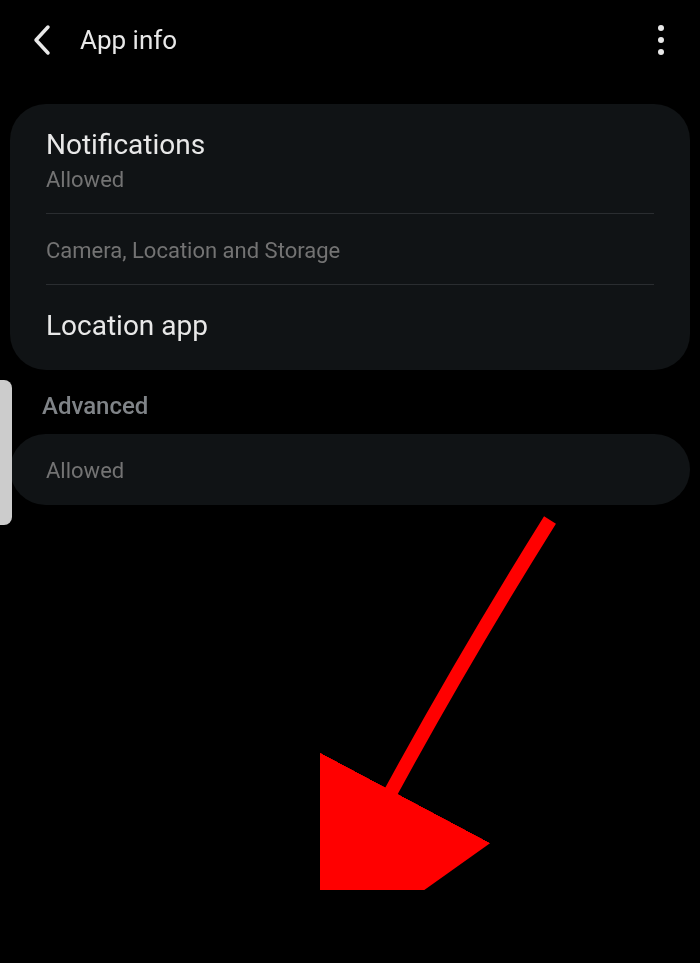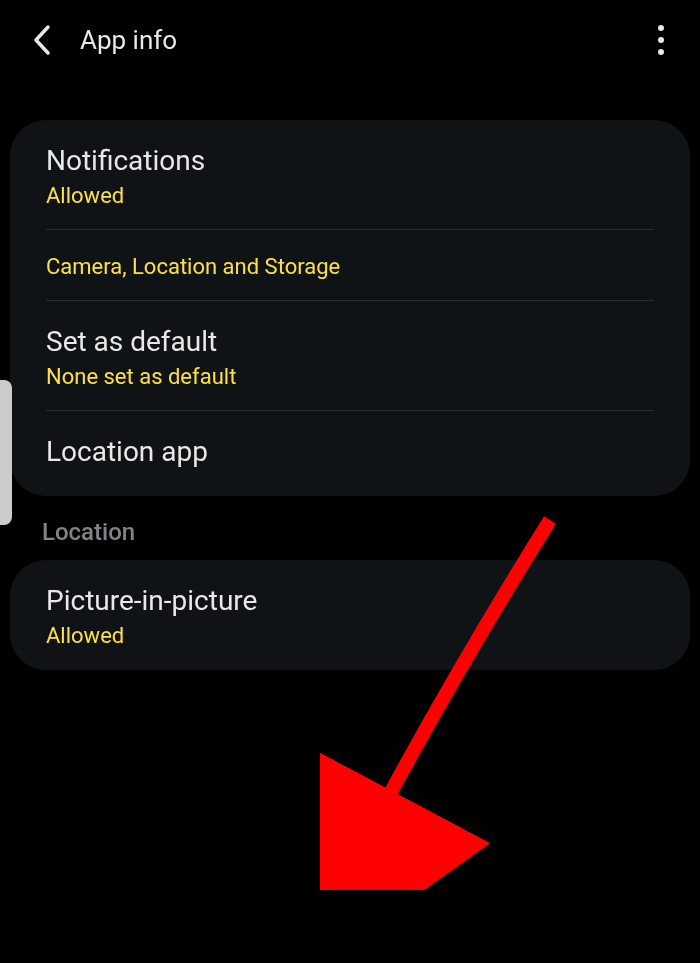--- a/index.html
+++ b/index.html
@@ -55,21 +55,21 @@
       background: #e8e8e8;
       border-radius: 50%;
     }
     .card {
       background: #101315;
       border-radius: 36px;
       margin: 18px 10px;
       overflow: hidden;
     }
     .card-top {
-      margin-top: 40px;
+      margin-top: 24px;
     }
     .list-item {
       padding: 24px 36px 22px;
       position: relative;
     }
     .list-item:not(:last-child)::after {
       content: "";
       position: absolute;
       left: 36px;
       right: 36px;
@@ -77,21 +77,21 @@
       height: 1px;
       background: #2a2d30;
     }
     .item-title {
       color: #e8e8e8;
       font-size: 28px;
       font-weight: 400;
       margin-bottom: 6px;
     }
     .item-subtitle {
-      color: #fde047;
+      color: #737373;
       font-size: 22px;
       font-weight: 400;
     }
     .section-header {
       color: #808488;
       font-size: 24px;
       font-weight: 500;
       padding: 0 42px 6px;
       margin-top: 22px;
     }
@@ -134,33 +134,28 @@
 
 <div class="card card-top">
   <div class="list-item">
     <div class="item-title">Notifications</div>
     <div class="item-subtitle">Allowed</div>
   </div>
   <div class="list-item">
     <div class="item-subtitle">Camera, Location and Storage</div>
   </div>
   <div class="list-item">
-    <div class="item-title">Set as default</div>
-    <div class="item-subtitle">None set as default</div>
-  </div>
-  <div class="list-item">
     <div class="item-title">Location app</div>
   </div>
 </div>
 
-<div class="section-header">Location</div>
+<div class="section-header">Advanced</div>
 
 <div class="card card-advanced">
   <div class="list-item">
-    <div class="item-title">Picture-in-picture</div>
     <div class="item-subtitle">Allowed</div>
   </div>
 </div>
 
 <div class="scroll-indicator"></div>
 
 <svg class="arrow-overlay" style="left:320px; top:510px; width:260px; height:380px;" viewBox="0 0 260 380">
   <defs>
     <marker id="arrowhead" markerWidth="16" markerHeight="16" refX="4" refY="8" orient="auto">
       <polygon points="0 0, 16 8, 0 16" fill="#ff0000"></polygon>

